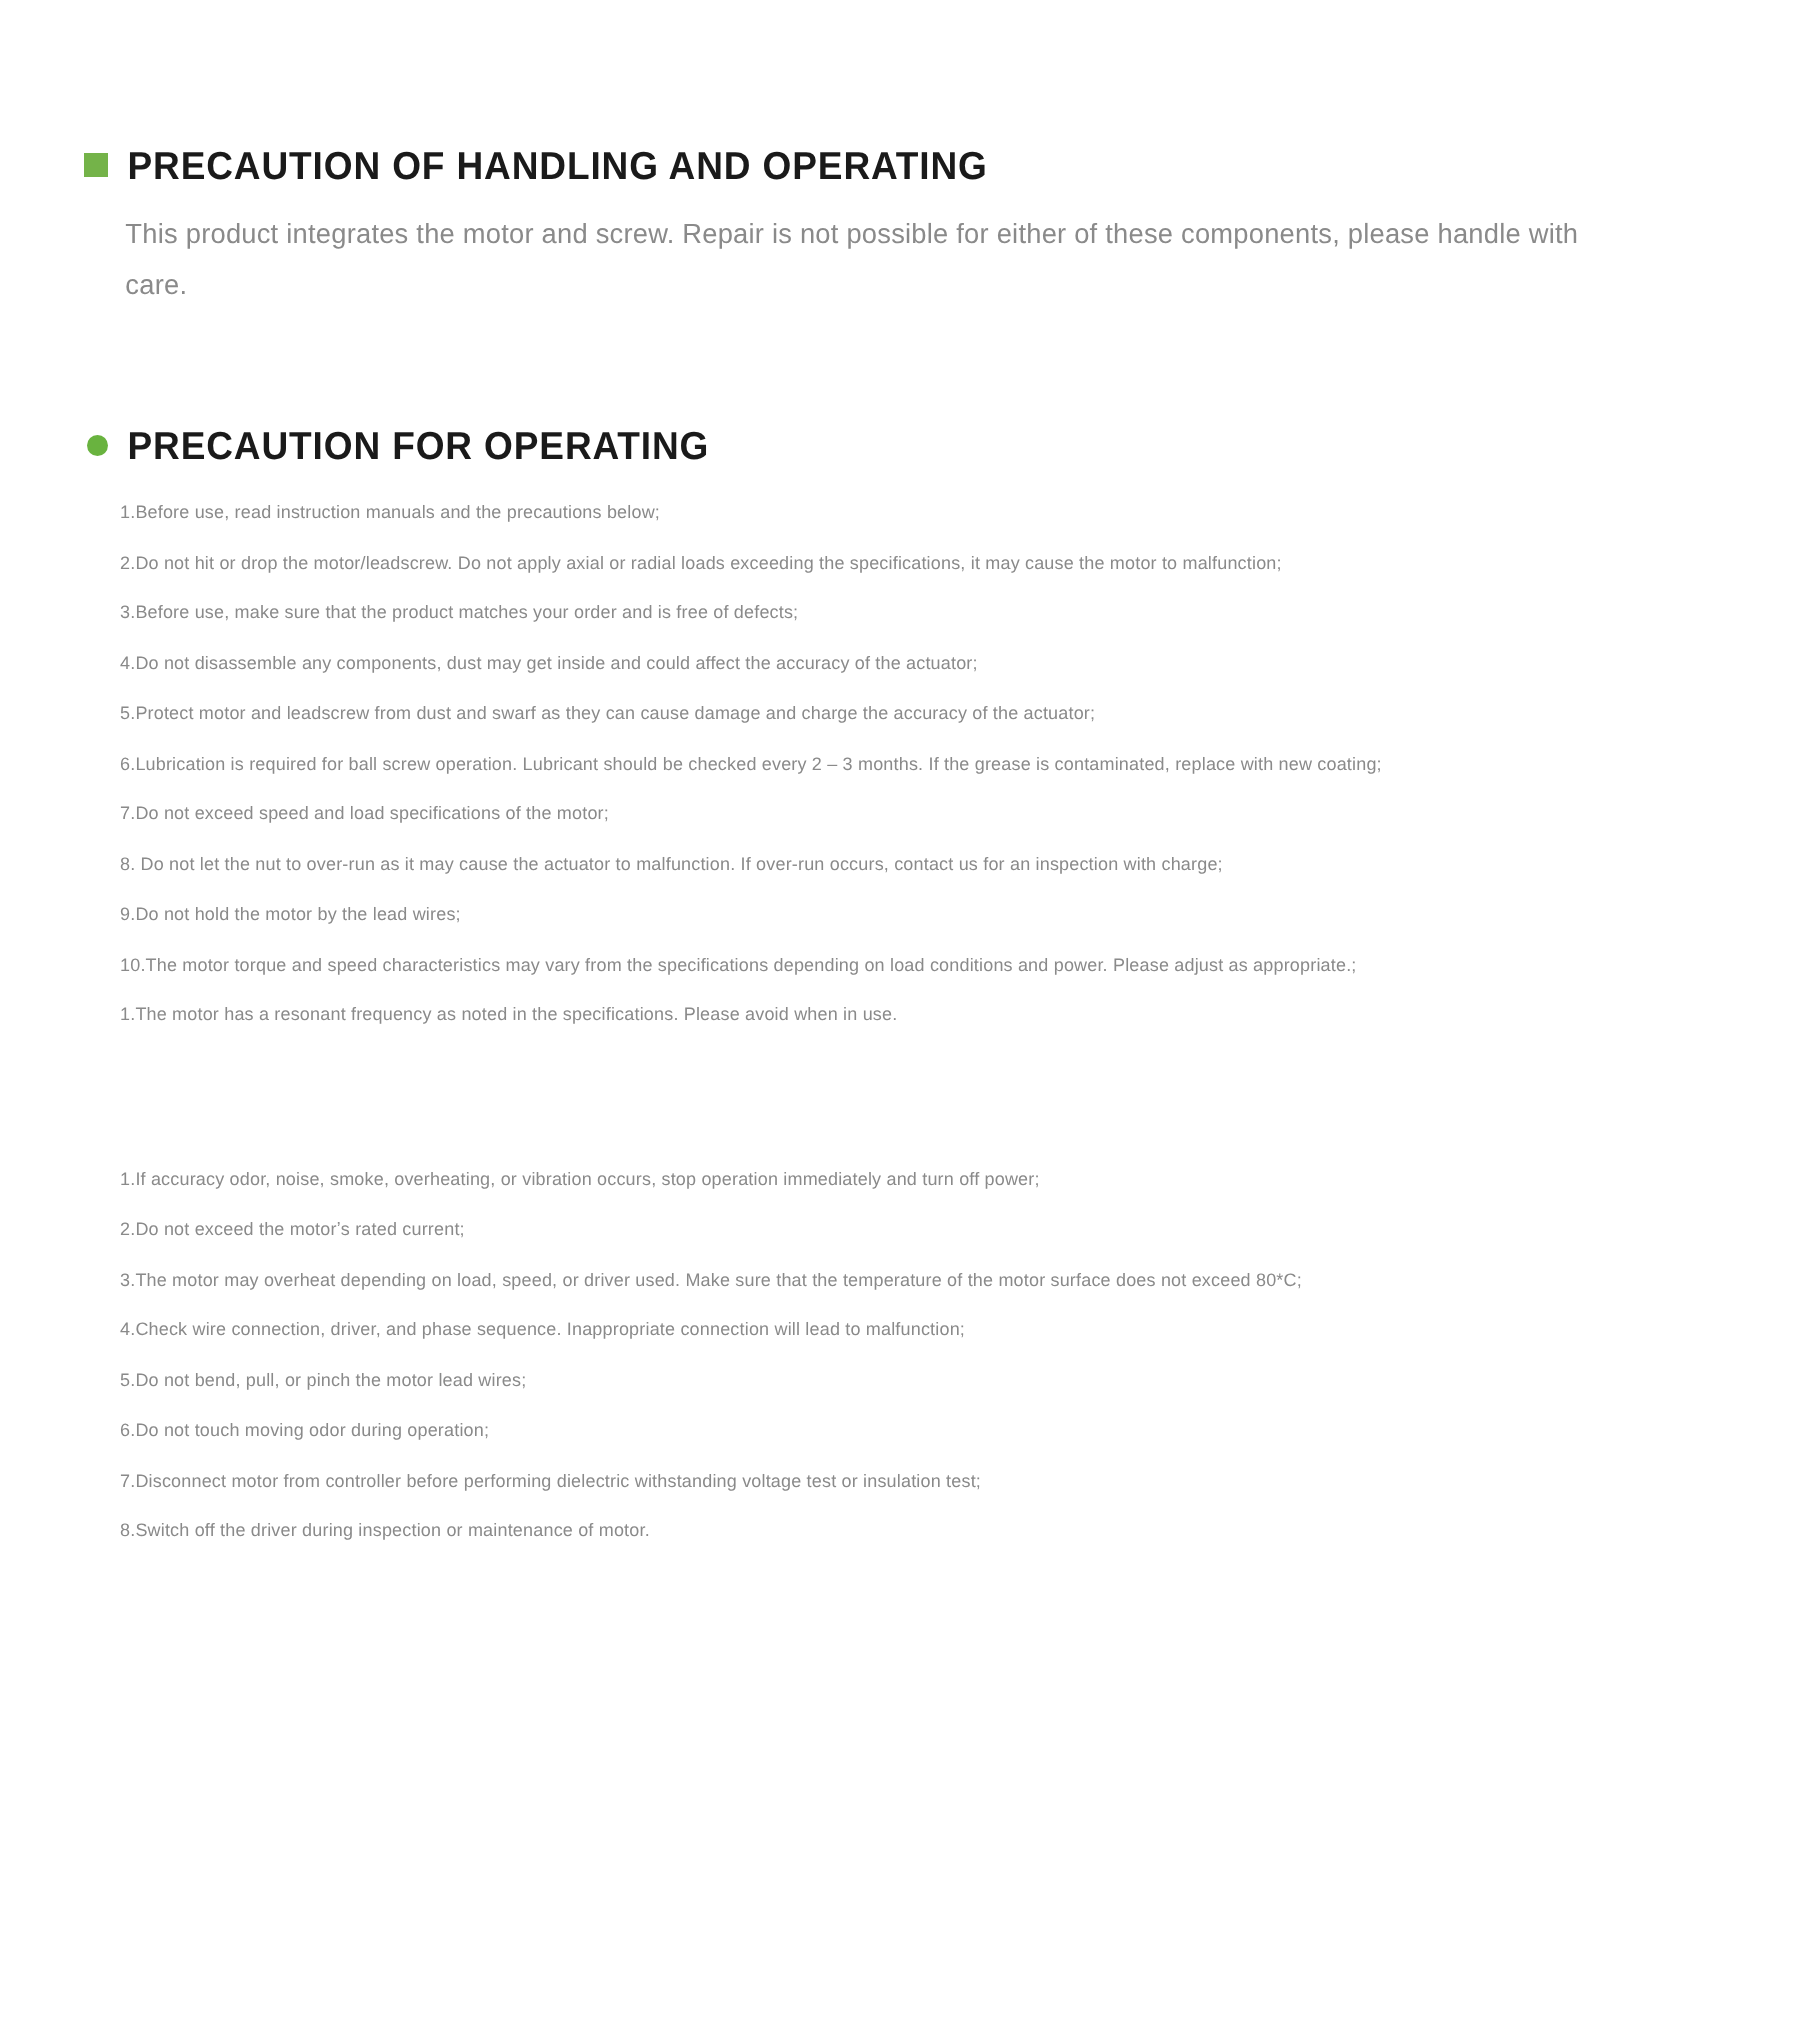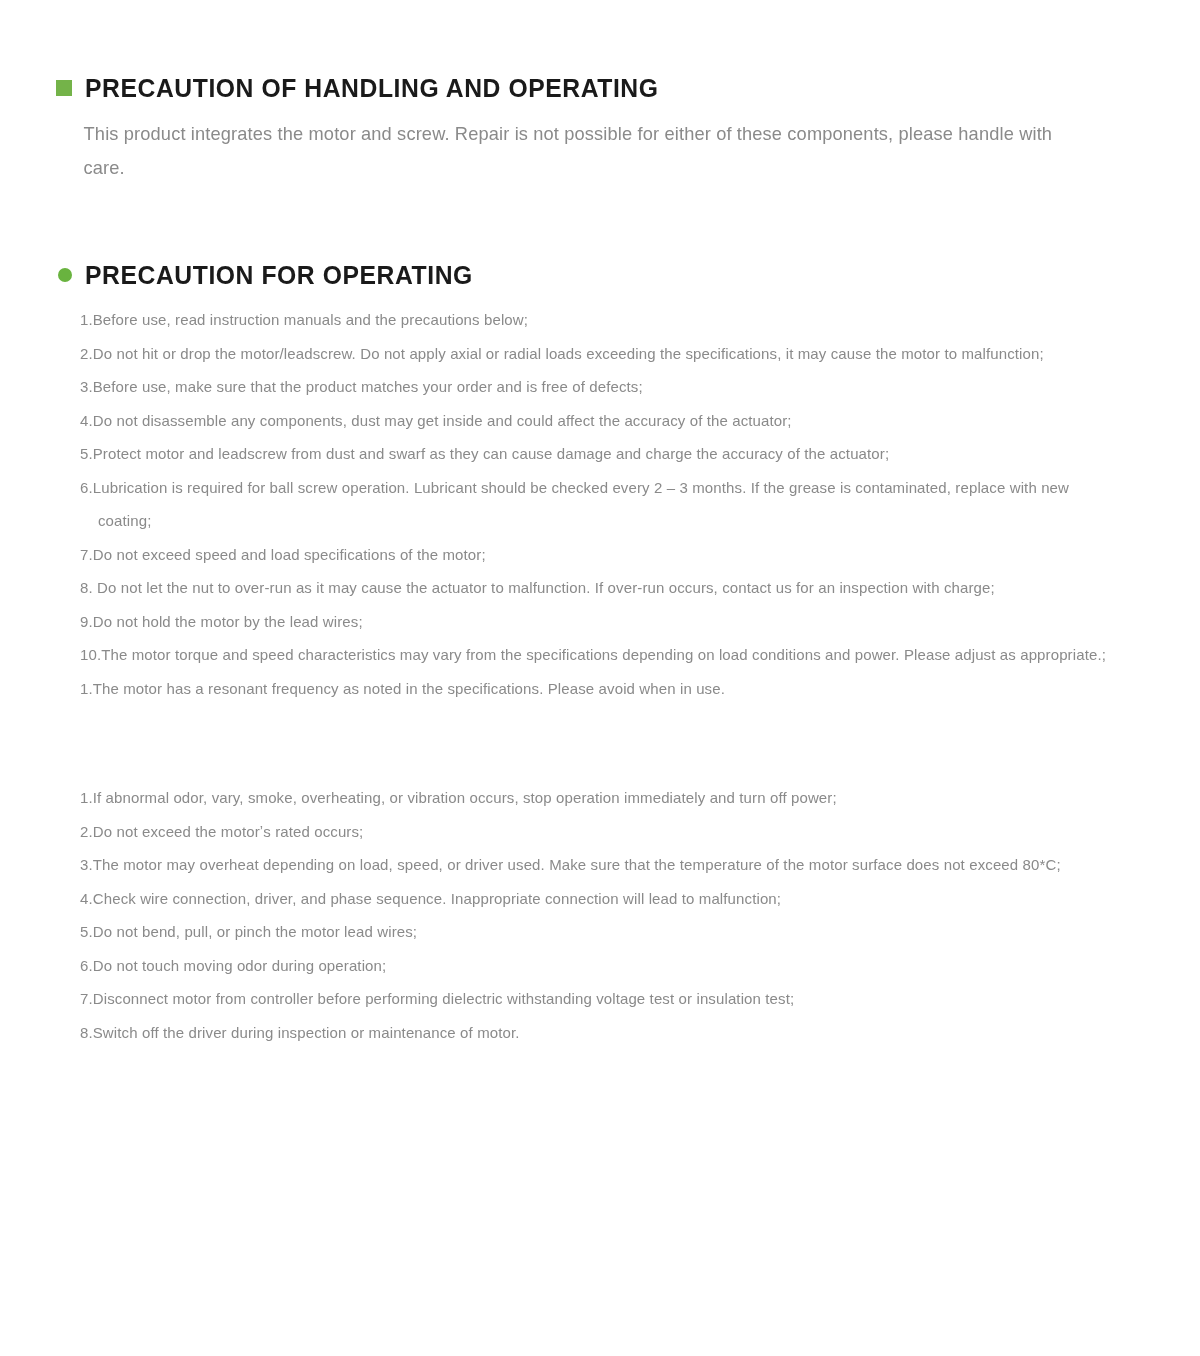--- a/index.html
+++ b/index.html
@@ -11,21 +11,21 @@
     width: 1200px;
     height: 1356px;
     font-family: "Liberation Sans", sans-serif;
     overflow: hidden;
   }
   .page {
     position: relative;
     width: 1200px;
     height: 1356px;
     box-sizing: border-box;
-    padding: 74px 80px 0 56px;
+    padding: 96px 80px 0 56px;
   }
 
   
   .section {
     margin: 0;
   }
   .section + .section {
     margin-top: 76px;
   }
   .sec-head {
@@ -78,21 +78,21 @@
   
   .list {
     margin: 0;
     padding: 0;
     list-style: none;
     padding-left: 24px;
   }
   .list li {
     display: flex;
     align-items: flex-start;
-    font-size: 15px;
+    font-size: 12px;
     line-height: 33.5px;
     color: #8a8a8a;
     letter-spacing: 0.12px;
     margin: 0;
   }
   .list li .num {
     flex: 0 0 auto;
     white-space: pre;
   }
   .list li .txt {
@@ -141,22 +141,22 @@
           <li><span class="num">6.</span><span class="txt">Lubrication is required for ball screw operation. Lubricant should be checked every 2 – 3 months. If the grease is contaminated, replace with new coating;</span></li>
           <li><span class="num">7.</span><span class="txt">Do not exceed speed and load specifications of the motor;</span></li>
           <li><span class="num">8. </span><span class="txt">Do not let the nut to over-run as it may cause the actuator to malfunction. If over-run occurs, contact us for an inspection with charge;</span></li>
           <li><span class="num">9.</span><span class="txt">Do not hold the motor by the lead wires;</span></li>
           <li><span class="num">10.</span><span class="txt">The motor torque and speed characteristics may vary from the specifications depending on load conditions and power. Please adjust as appropriate.;</span></li>
           <li><span class="num">1.</span><span class="txt">The motor has a resonant frequency as noted in the specifications. Please avoid when in use.</span></li>
         </ol>
       </div>
       <div class="section">
         <ol class="list">
-          <li><span class="num">1.</span><span class="txt">If abnormal odor, vary, smoke, overheating, or vibration occurs, stop operation immediately and turn off power;</span></li>
-          <li><span class="num">2.</span><span class="txt">Do not exceed the motorʼs rated occurs;</span></li>
+          <li><span class="num">1.</span><span class="txt">If accuracy odor, noise, smoke, overheating, or vibration occurs, stop operation immediately and turn off power;</span></li>
+          <li><span class="num">2.</span><span class="txt">Do not exceed the motorʼs rated current;</span></li>
           <li><span class="num">3.</span><span class="txt">The motor may overheat depending on load, speed, or driver used. Make sure that the temperature of the motor surface does not exceed 80*C;</span></li>
           <li><span class="num">4.</span><span class="txt">Check wire connection, driver, and phase sequence. Inappropriate connection will lead to malfunction;</span></li>
           <li><span class="num">5.</span><span class="txt">Do not bend, pull, or pinch the motor lead wires;</span></li>
           <li><span class="num">6.</span><span class="txt">Do not touch moving odor during operation;</span></li>
           <li><span class="num">7.</span><span class="txt">Disconnect motor from controller before performing dielectric withstanding voltage test or insulation test;</span></li>
           <li><span class="num">8.</span><span class="txt">Switch off the driver during inspection or maintenance of motor.</span></li>
         </ol>
       </div>
     </div>
 </div>

